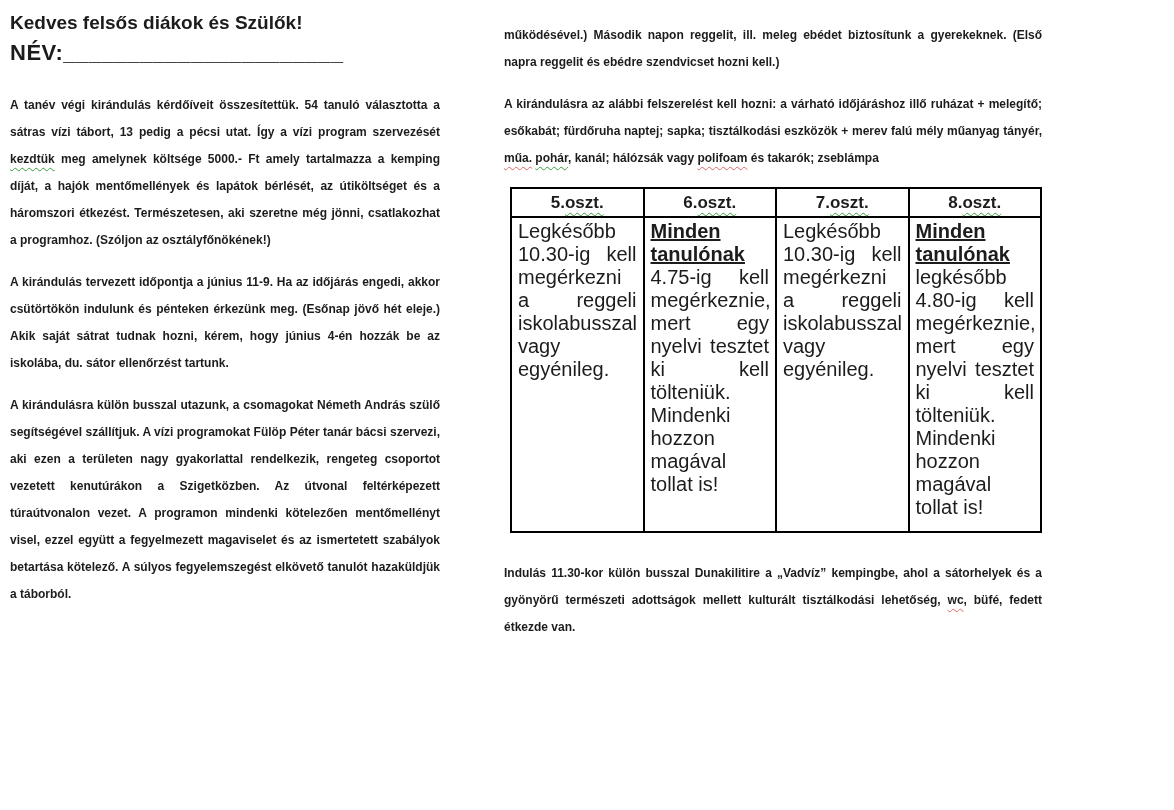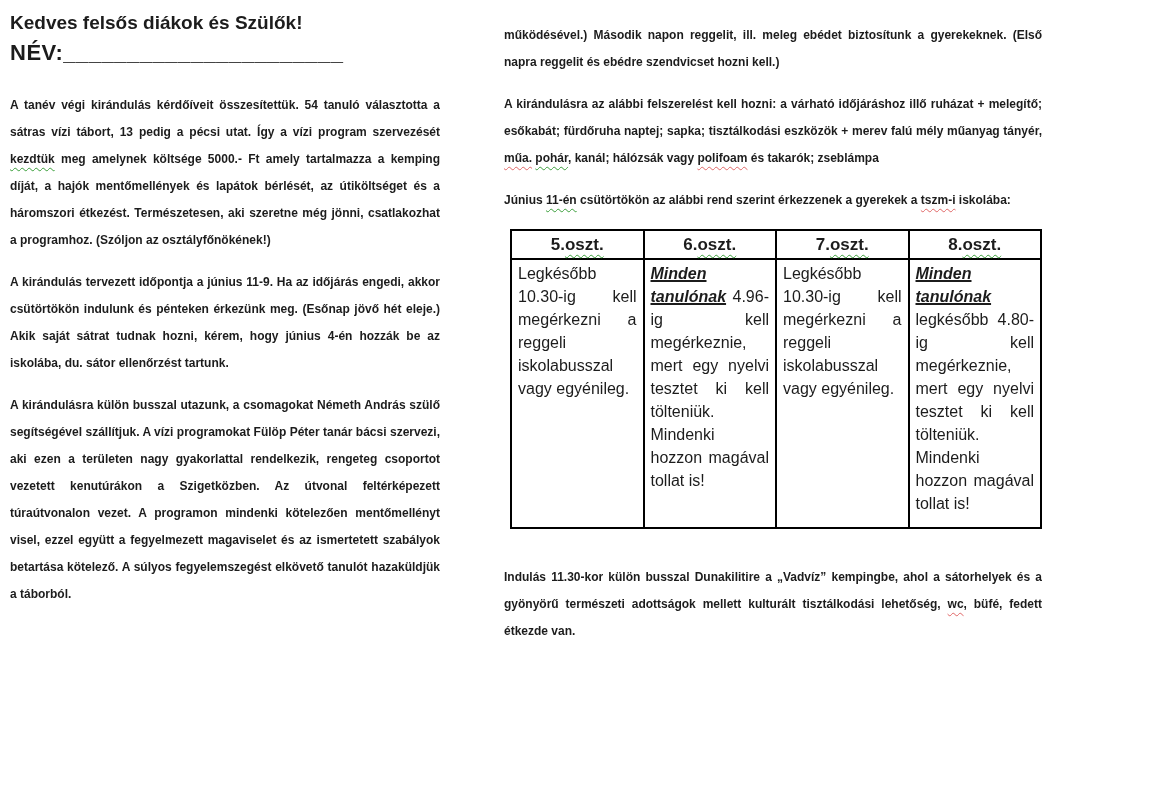--- a/index.html
+++ b/index.html
@@ -50,80 +50,78 @@
   }
   .seg-red {
     text-decoration-line:underline;
     text-decoration-style:wavy;
     text-decoration-color:#e06666;
     text-decoration-thickness:1px;
     text-underline-offset:4px;
   }
   .seg-emph {
     font-weight:bold;
-    font-style:italic;
     text-decoration:underline;
     text-decoration-thickness:2px;
   }
   table.sched {
     border-collapse:collapse;
     table-layout:fixed;
     width:532px;
     margin:3px 0 13px 6px;
   }
   table.sched th, table.sched td {
     border:2px solid #000000;
   }
   table.sched th {
     font-size:17px;
     line-height:23px;
     font-weight:bold;
     text-align:center;
     padding:2px 2px;
   }
   table.sched td {
-    font-size:16px;
+    font-size:20px;
     line-height:23px;
     vertical-align:top;
     text-align:justify;
     padding:2px 6px 12px 6px;
   }
-  p.closing-par { margin-top:35px; margin-bottom:0; }
+  p.closing-par { margin-top:27px; margin-bottom:0; }
 </style>
 </head>
 <body>
 
 <div class="page">
 
   <div class="col col-left">
     <p class="doc-title">Kedves felsős diákok és Szülők!</p>
     <p class="name-line">NÉV:______________________</p>
     <p class="body-par"><span>A tanév végi kirándulás kérdőíveit összesítettük. 54 tanuló választotta a sátras vízi tábort, 13 pedig a pécsi utat. Így a vízi program szervezését </span><span class="seg-green">kezdtük</span><span> meg amelynek költsége 5000.- Ft amely tartalmazza a kemping díját, a hajók mentőmellények és lapátok bérlését, az útiköltséget és a háromszori étkezést. Természetesen, aki szeretne még jönni, csatlakozhat a programhoz. (Szóljon az osztályfőnökének!)</span></p>
     <p class="body-par"><span>A kirándulás tervezett időpontja a június 11-9. Ha az időjárás engedi, akkor csütörtökön indulunk és pénteken érkezünk meg. (Esőnap jövő hét eleje.) Akik saját sátrat tudnak hozni, kérem, hogy június 4-én hozzák be az iskolába, du. sátor ellenőrzést tartunk.</span></p>
     <p class="body-par"><span>A kirándulásra külön busszal utazunk, a csomagokat Németh András szülő segítségével szállítjuk. A vízi programokat Fülöp Péter tanár bácsi szervezi, aki ezen a területen nagy gyakorlattal rendelkezik, rengeteg csoportot vezetett kenutúrákon a Szigetközben. Az útvonal feltérképezett túraútvonalon vezet. A programon mindenki kötelezően mentőmellényt visel, ezzel együtt a fegyelmezett magaviselet és az ismertetett szabályok betartása kötelező. A súlyos fegyelemszegést elkövető tanulót hazaküldjük a táborból.</span></p>
   </div>
 
   <div class="col col-right">
     <p class="body-par"><span>működésével.) Második napon reggelit, ill. meleg ebédet biztosítunk a gyerekeknek. (Első napra reggelit és ebédre szendvicset hozni kell.)</span></p>
     <p class="body-par"><span>A kirándulásra az alábbi felszerelést kell hozni: a várható időjáráshoz illő ruházat + melegítő; esőkabát; fürdőruha naptej; sapka; tisztálkodási eszközök + merev falú mély műanyag tányér, </span><span class="seg-red">műa.</span><span> </span><span class="seg-green">pohár</span><span>, kanál; hálózsák vagy </span><span class="seg-red">polifoam</span><span> és takarók; zseblámpa</span></p>
-    <p class="body-par"><span>Június </span><span class="seg-green">11-én</span><span> csütörtökön az alábbi rend szerint érkezzenek a gyerekek a </span><span class="seg-red">tszm-i</span><span> iskolába:</span></p>
 
     <table class="sched">
       <thead>
         <tr>
           <th><span>5.</span><span class="seg-green">oszt.</span></th>
           <th><span>6.</span><span class="seg-green">oszt.</span></th>
           <th><span>7.</span><span class="seg-green">oszt.</span></th>
           <th><span>8.</span><span class="seg-green">oszt.</span></th>
         </tr>
       </thead>
       <tbody>
         <tr>
           <td><span>Legkésőbb 10.30-ig kell megérkezni a reggeli iskolabusszal vagy egyénileg.</span></td>
-          <td><span class="seg-emph">Minden tanulónak</span><span> 4.96-ig kell megérkeznie, mert egy nyelvi tesztet ki kell tölteniük. Mindenki hozzon magával tollat is!</span></td>
+          <td><span class="seg-emph">Minden tanulónak</span><span> 4.75-ig kell megérkeznie, mert egy nyelvi tesztet ki kell tölteniük. Mindenki hozzon magával tollat is!</span></td>
           <td><span>Legkésőbb 10.30-ig kell megérkezni a reggeli iskolabusszal vagy egyénileg.</span></td>
           <td><span class="seg-emph">Minden tanulónak</span><span> legkésőbb 4.80-ig kell megérkeznie, mert egy nyelvi tesztet ki kell tölteniük. Mindenki hozzon magával tollat is!</span></td>
         </tr>
       </tbody>
     </table>
 
     <p class="body-par closing-par"><span>Indulás 11.30-kor külön busszal Dunakilitire a „Vadvíz” kempingbe, ahol a sátorhelyek és a gyönyörű természeti adottságok mellett kulturált tisztálkodási lehetőség, </span><span class="seg-red">wc</span><span>, büfé, fedett étkezde van.</span></p>
   </div>
 
 </div>

